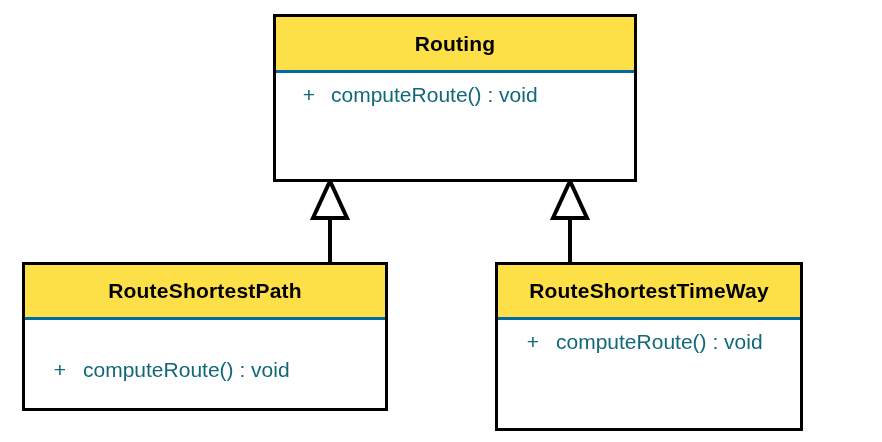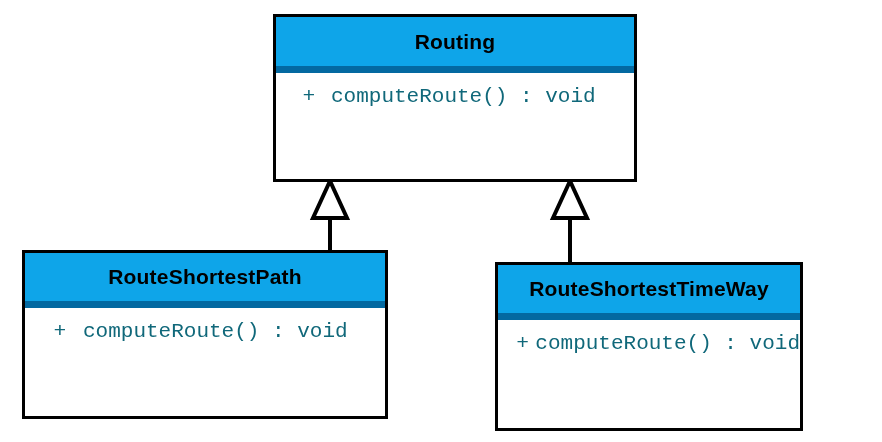--- a/index.html
+++ b/index.html
@@ -33,22 +33,22 @@
     border: 3px solid #000000;
     display: flex;
     flex-direction: column;
     z-index: 2;
   }
   .uml-class-name-compartment {
     box-sizing: border-box;
     display: flex;
     align-items: center;
     justify-content: center;
-    border-bottom: 7px solid #0369a1;
-    background: #0ea5e9;
+    border-bottom: 3px solid #0369a1;
+    background: #fde047;
   }
   .uml-class-name {
     font-family: "Liberation Sans", sans-serif;
     font-weight: bold;
     color: #000000;
     letter-spacing: 0.2px;
     white-space: nowrap;
   }
   .uml-members-compartment {
     box-sizing: border-box;
@@ -61,21 +61,21 @@
     align-items: baseline;
     white-space: nowrap;
   }
   .uml-visibility {
     font-family: "Liberation Sans", sans-serif;
     color: #10687a;
     display: inline-block;
     text-align: center;
   }
   .uml-member-signature {
-    font-family: Liberation Mono, monospace;
+    font-family: Liberation Sans, sans-serif;
     color: #10687a;
     white-space: nowrap;
   }
 
   
   #class-routing {
     left: 273px;
     top: 14px;
     width: 364px;
     height: 168px;
@@ -93,23 +93,24 @@
     font-size: 21px;
     width: 44px;
   }
   #class-routing .uml-member-signature {
     font-size: 21px;
   }
 
   
   #class-route-shortest-path {
     left: 22px;
-    top: 250px;
+    top: 262px;
     width: 366px;
-    height: 169px;
+    height: 149px;
+    gap: 28px;
   }
   #class-route-shortest-path .uml-class-name-compartment {
     height: 55px;
   }
   #class-route-shortest-path .uml-class-name {
     font-size: 21px;
   }
   #class-route-shortest-path .uml-member-row {
     padding-left: 12px;
   }

